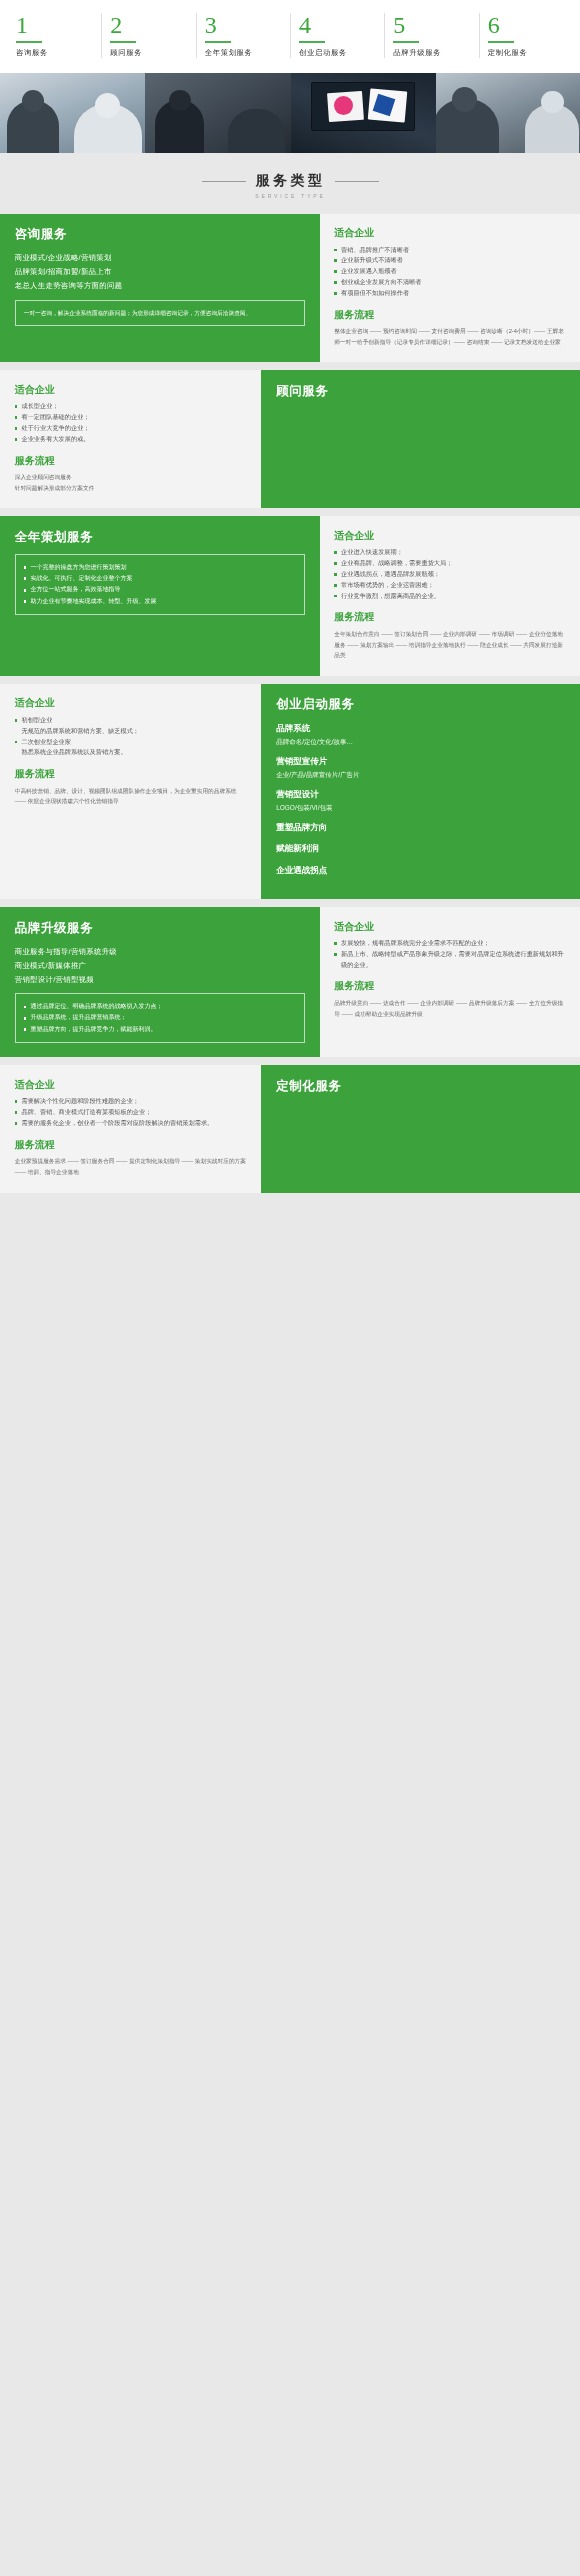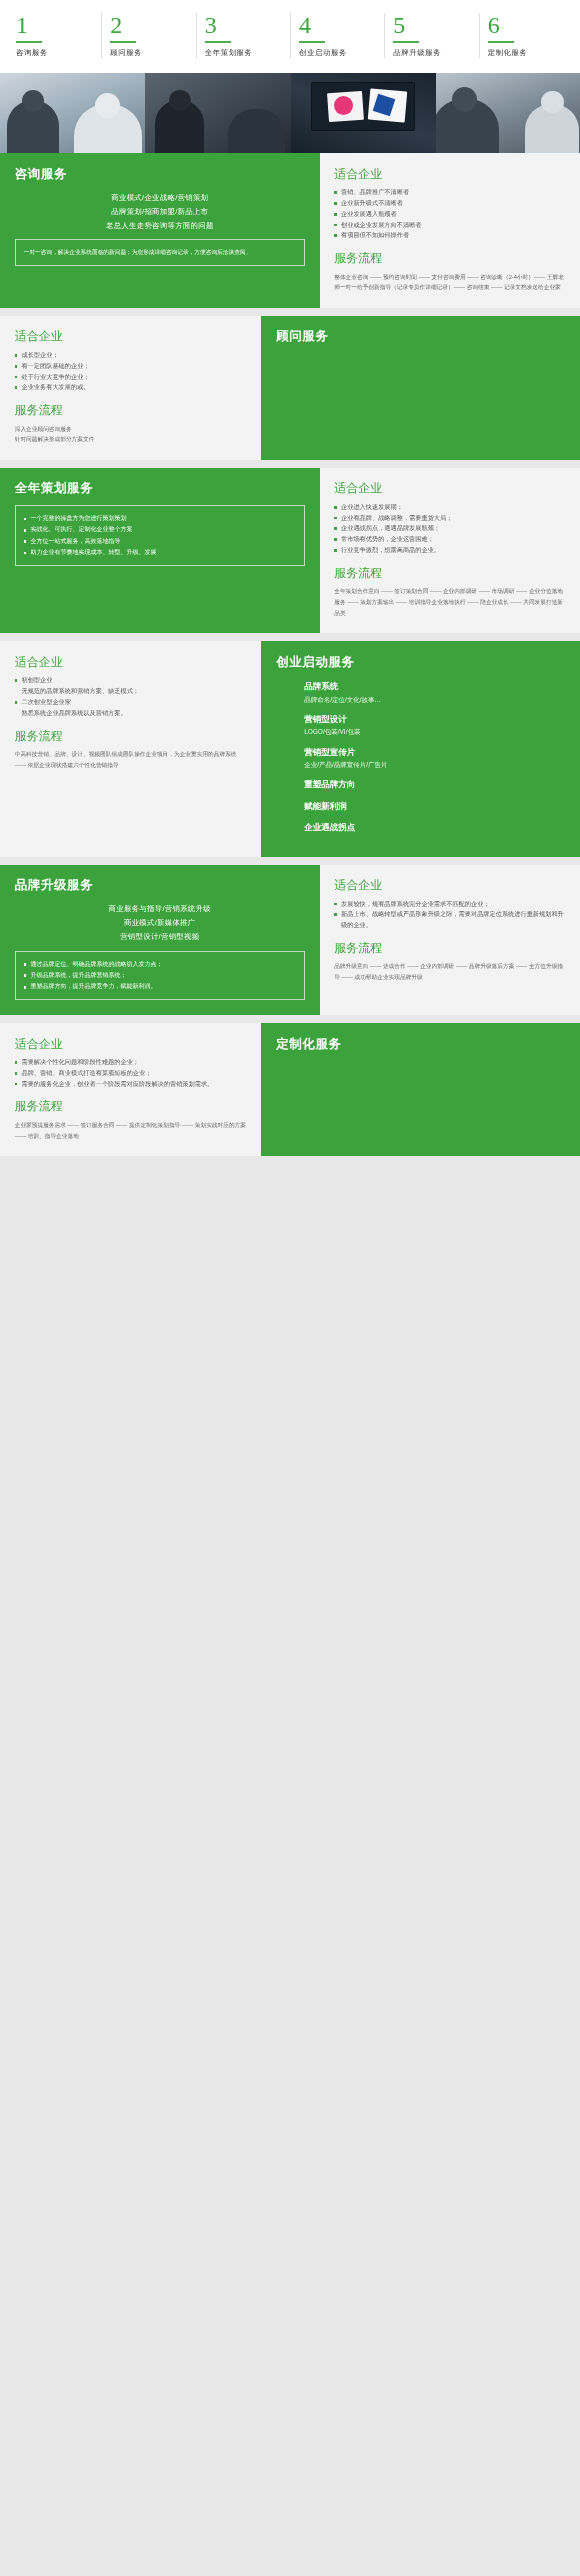--- a/index.html
+++ b/index.html
@@ -134,25 +134,25 @@
     margin:0 0 8px 0;
     letter-spacing:0.6px;
   }
   .col.green .blk-title { color:#fff; }
 
   .lead {
     font-size:7.4px;
     line-height:14px;
     letter-spacing:0.3px;
   }
-  .col.green .lead { color:#fff;text-align:center; }
+  .col.green .lead { color:#fff; }
 
   .sub-h {
-    font-size:12px;
-    font-weight:normal;
+    font-size:10px;
+    font-weight:bold;
     margin:0 0 4.5px 0;
   }
   .col.white .sub-h { color:#3ca33c; }
 
   ul.list { list-style:none;margin:0 0 9px 0;padding:0; }
   ul.list li {
     font-size:6.2px;
     line-height:10.8px;
     padding-left:6.8px;
     position:relative;
@@ -177,21 +177,21 @@
     margin-top:6.8px;
   }
 
   .green-ul { list-style:none;margin:0;padding:0; }
   .green-ul li {
     font-size:6px;line-height:11.3px;color:#fff;padding-left:6.8px;position:relative;
   }
   .green-ul li:before {
     content:"";position:absolute;left:0;top:4.5px;width:2.8px;height:2.8px;background:#fff;
   }
-  .kv { margin-bottom:6.8px;margin-left:28px; }
+  .kv { margin-bottom:6.8px; }
   .kv .k { font-size:8.5px;font-weight:bold;color:#fff;line-height:14.7px; }
   .kv .v { font-size:6.5px;color:#eef8ee;line-height:11.3px; }
   .w55 { width:55%; }
   .w45 { width:45%; }
 </style>
 </head>
 <body>
 
 <div class="page">
 
@@ -248,20 +248,24 @@
         <div class="seal2"></div>
     </div>
     <div class="ph ph4">
       <div class="sil p4a"></div>
         <div class="sil p4b"></div>
       <div class="sil p4c"></div>
         <div class="sil p4d"></div>
     </div>
   </div>
 
+  <div class="sec-title-wrap">
+    <div class="sec-title">服务类型</div>
+    <div class="sec-sub">SERVICE TYPE</div>
+  </div>
 
   <div class="block">
     <div class="col green w55">
       <div class="blk-title">咨询服务</div>
       <div class="lead" style="white-space:pre-line">商业模式/企业战略/营销策划
 品牌策划/招商加盟/新品上市
 老总人生走势咨询等方面的问题</div>
       <div class="note-box">一对一咨询，解决企业系统面临的新问题；为您形成详细咨询记录，方便咨询后洽谈查阅。</div>
     </div>
     <div class="col white w45">
@@ -334,26 +338,26 @@
       <div class="sub-h">服务流程</div>
       <div class="flow">中高科技营销、品牌、设计、视频团队组成团队操作企业项目，为企业重实用的品牌系统 —— 依据企业现状搭建六个性化营销指导</div>
     </div>
     <div class="col green w55">
       <div class="blk-title">创业启动服务</div>
       <div class="kv">
         <div class="k">品牌系统</div>
         <div class="v">品牌命名/定位/文化/故事…</div>
       </div>
       <div class="kv">
+        <div class="k">营销型宣传片</div>
+        <div class="v">企业/产品/品牌宣传片/广告片</div>
+      </div>
+      <div class="kv">
         <div class="k">营销型设计</div>
         <div class="v">LOGO/包装/VI/包装</div>
-      </div>
-      <div class="kv">
-        <div class="k">营销型宣传片</div>
-        <div class="v">企业/产品/品牌宣传片/广告片</div>
       </div>
       <div class="kv">
         <div class="k">重塑品牌方向</div>
       </div>
       <div class="kv">
         <div class="k">赋能新利润</div>
       </div>
       <div class="kv">
         <div class="k">企业遇战拐点</div>
       </div>

